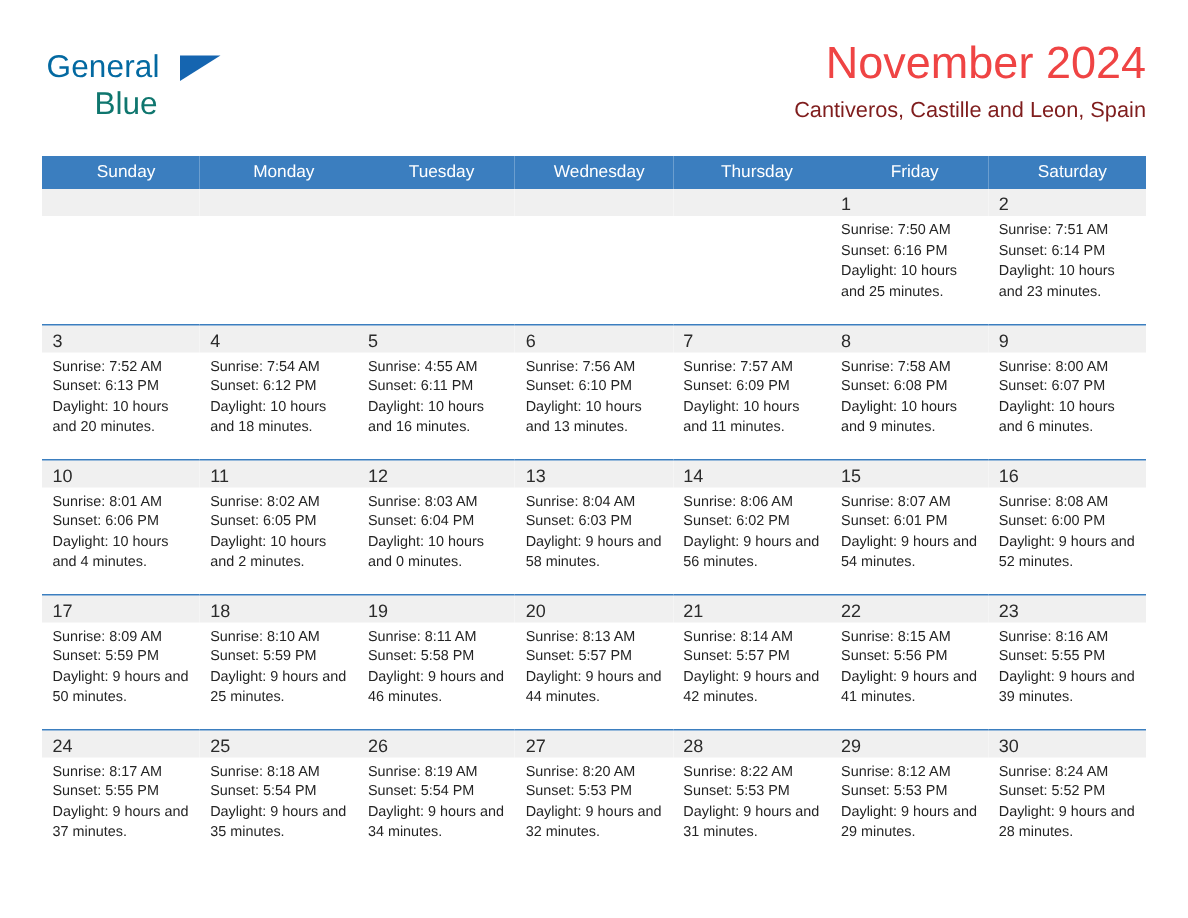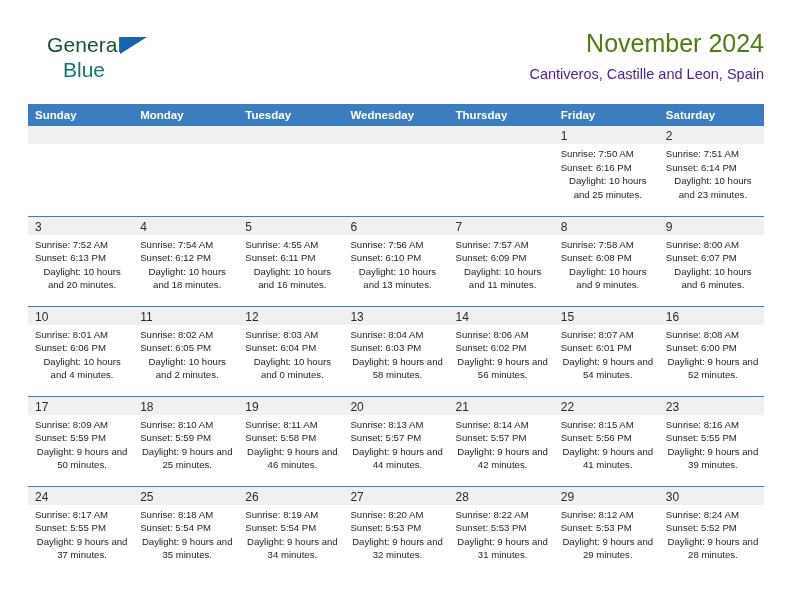--- a/index.html
+++ b/index.html
@@ -26,24 +26,23 @@
   .logo {
     position: absolute;
     left: 3px; top: 8px;
     width: 180px; height: 52px;
     line-height: 1;
   }
   .logo-row1 {
     position: relative;
     display: block;
     font-size: 21px;
-    color: #14532d;
+    color: #0369a1;
     letter-spacing: .1px;
     height: 24px;
-    margin-left: 16px;
   }
   .logo-tri {
     position: absolute;
     left: 89px; top: 3px;
     width: 0; height: 0;
     border-left: 27px solid #1565b0;
     border-bottom: 17px solid transparent;
   }
   .logo-row2 {
     display: block;
@@ -52,50 +51,50 @@
     margin-top: 1px;
     margin-left: 32px;
     height: 24px;
   }
   .title-wrap {
     position: absolute;
     right: 0; top: 0;
     text-align: right;
   }
   .cal-title {
-    font-size: 25px;
-    color: #4d7c0f;
+    font-size: 30px;
+    color: #ef4444;
     font-weight: normal;
     line-height: 34px;
     white-space: nowrap;
   }
   .cal-sub {
     font-size: 14.5px;
-    color: #4c1d95;
+    color: #7f1d1d;
     line-height: 22px;
     margin-top: 3px;
     white-space: nowrap;
   }
 
   
   .cal {
     position: absolute;
     left: 28px; top: 104px;
     width: 736px;
     border-collapse: collapse;
     table-layout: fixed;
   }
   .cal col { width: 105.14px; }
 
   thead th {
     background: #3b7ebf;
     color: #ffffff;
-    font-weight: bold;
+    font-weight: normal;
     font-size: 11.5px;
-    text-align: left;
+    text-align: center;
     padding: 5px 0 5px 7px;
     height: 21px;
     line-height: 12px;
     border: none;
   }
 
   tbody td {
     vertical-align: top;
     padding: 0;
     border-top: 1.6px solid #3b7ebf;
@@ -114,21 +113,21 @@
     line-height: 16px;
   }
   .daynum-band.blank { color: transparent; }
   .cell-body {
     padding: 3px 4px 0 7px;
     font-size: 9.6px;
     color: #252525;
     line-height: 13.6px;
   }
   .cell-body div { white-space: nowrap; }
-  .cell-body .wrapline { white-space: normal; text-align: center; }
+  .cell-body .wrapline { white-space: normal; }
 </style>
 </head>
 <body>
 
 <div id="page">
 
   <div class="top">
 
     <div class="logo">
       <span class="logo-row1">General</span>

